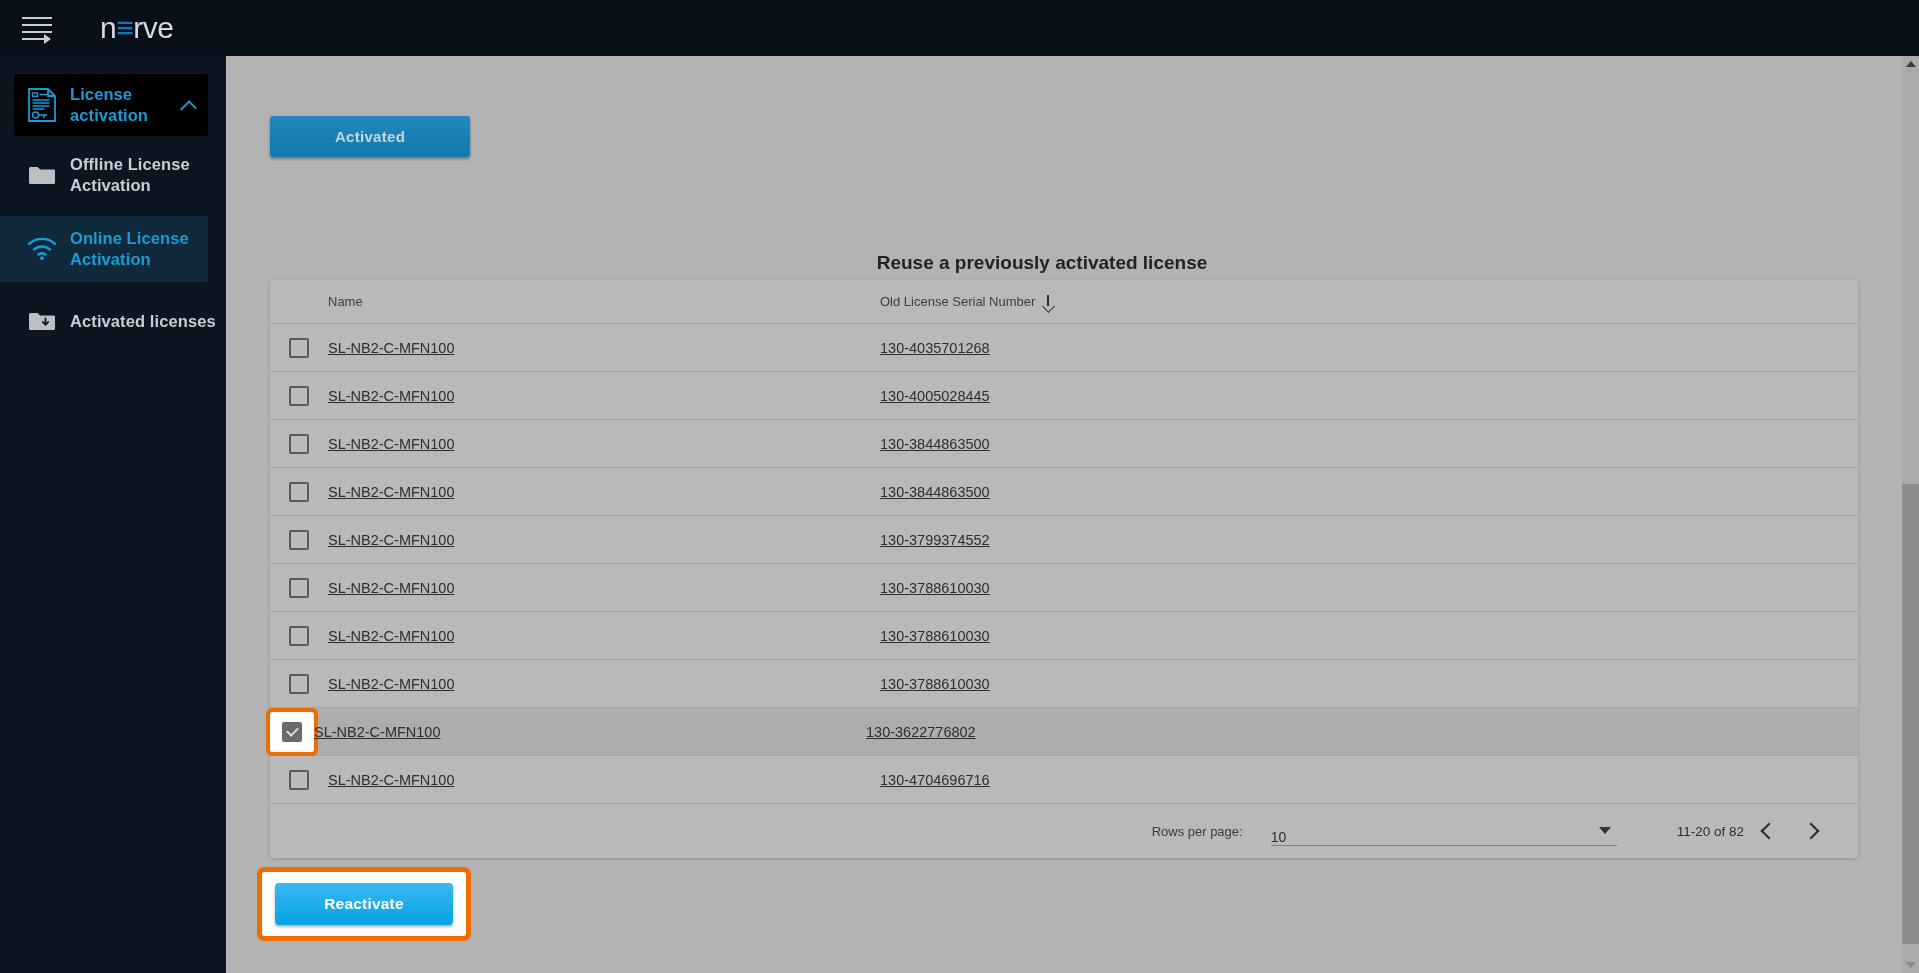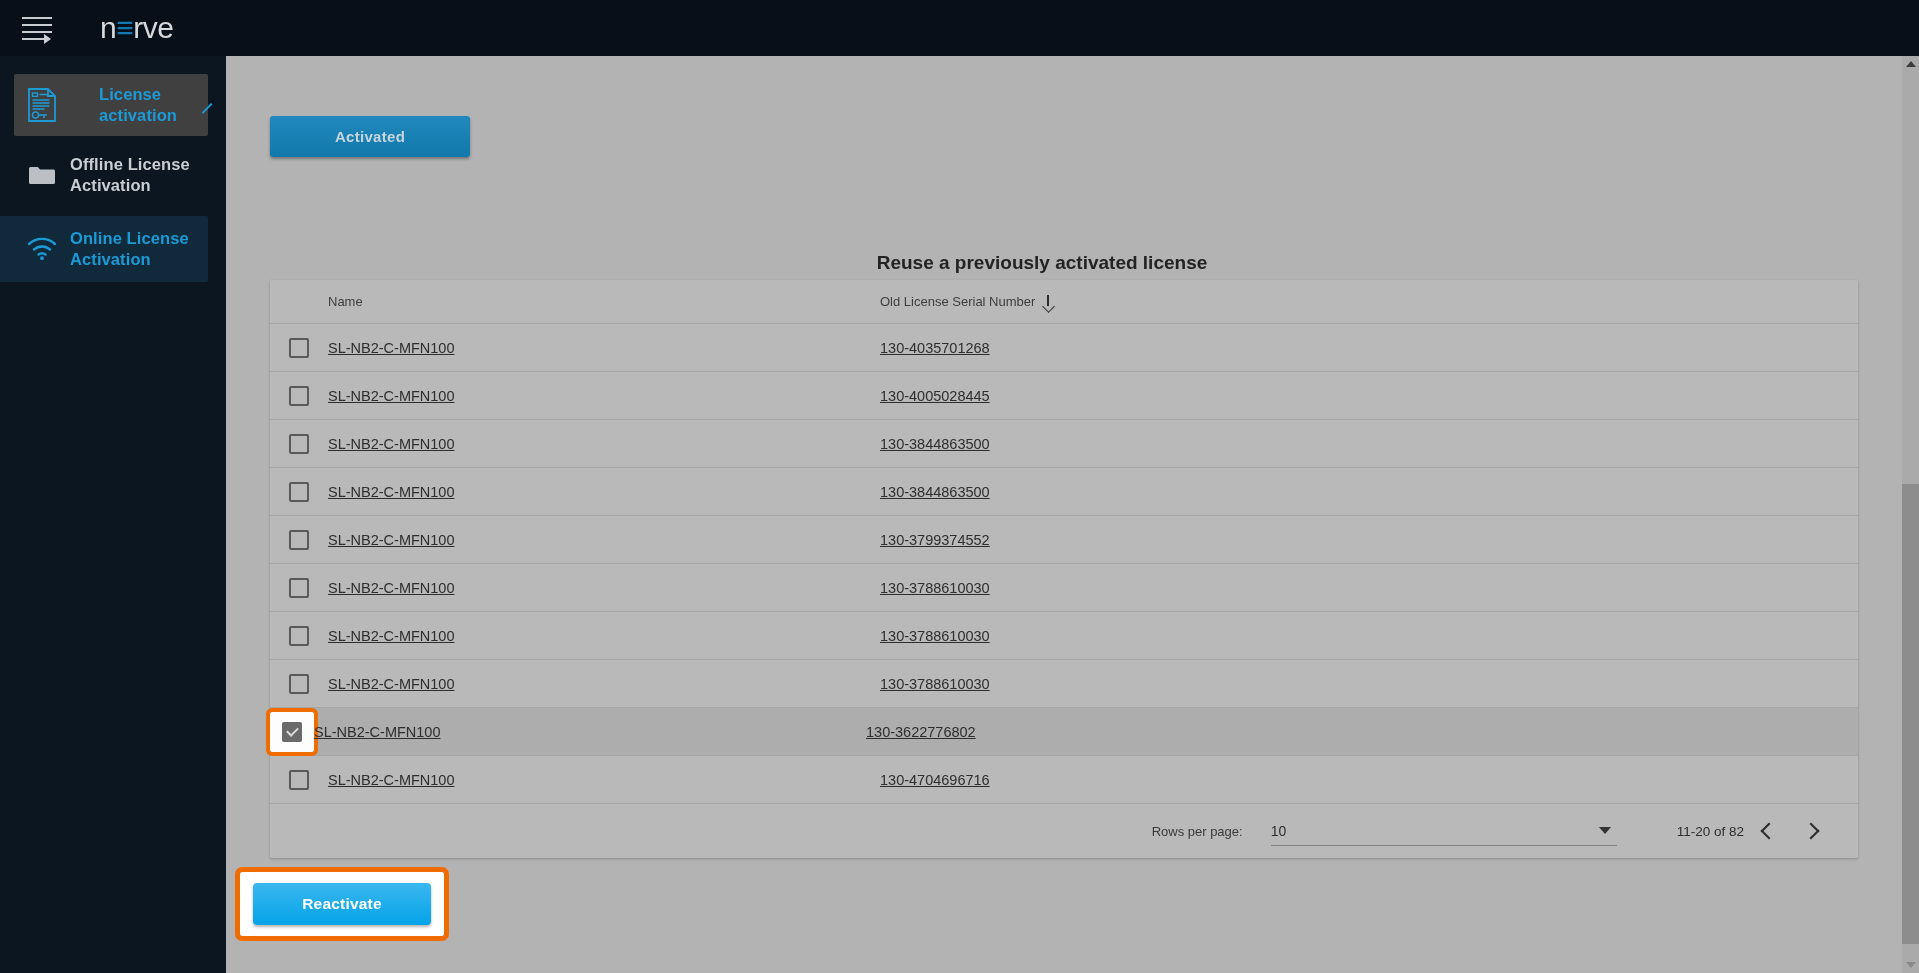--- a/index.html
+++ b/index.html
@@ -60,21 +60,21 @@
   }
   .nav-item.lvl0 { margin: 18px 18px 0 14px; padding-left: 0; border-radius: 2px; }
   .nav-item .ico {
     width: 56px; min-width: 56px; display: flex;
     align-items: center; justify-content: center;
   }
   .nav-item .lbl {
     font-size: 16.5px; font-weight: 700; line-height: 21px;
     color: #c9ced3; letter-spacing: .1px;
   }
-  .nav-item.active-parent { background: #404040; gap: 29px; }
+  .nav-item.active-parent { background: #000000; }
   .nav-item.active-parent .lbl { color: #1c9ad6; }
   .nav-item.active-child {
     background: #102a3c; margin: 10px 18px 0 0;
     border-radius: 0 2px 2px 0; height: 66px;
   }
   .nav-item.active-child .lbl { color: #1c9ad6; }
   .nav-item.plain { margin-top: 8px; }
   .chevron-up {
     margin-left: auto; margin-right: 14px;
     width: 13px; height: 13px;
@@ -155,21 +155,21 @@
   .td-serial { }
 
   .tfoot {
     display: flex; align-items: center; height: 54px;
     justify-content: flex-end; padding-right: 22px;
   }
   .rpp-label { font-size: 13px; color: #3a3a3a; margin-right: 28px; }
   .rpp-select {
     position: relative; width: 346px; height: 30px;
     border-bottom: 1px solid #808080;
-    display: flex; align-items: center; cursor: pointer;
+    display: flex; align-items: flex-end; cursor: pointer;
   }
   .rpp-value { font-size: 14px; color: #2e2e2e; }
   .rpp-caret {
     position: absolute; right: 6px; top: 11px;
     width: 0; height: 0;
     border-left: 6px solid transparent; border-right: 6px solid transparent;
     border-top: 7px solid #333;
   }
   .range-label { font-size: 13.5px; color: #2e2e2e; margin-left: 60px; }
   .pg-btn {
@@ -178,21 +178,21 @@
   }
   .pg-btn:first-of-type { margin-left: 58px; }
   .chev {
     width: 12px; height: 12px; border-top: 2px solid #2c2c2c; border-right: 2px solid #2c2c2c;
   }
   .chev.left  { transform: rotate(-135deg); margin-left: 4px; }
   .chev.right { transform: rotate(45deg); margin-right: 4px; }
 
   
   .reactivate-wrap {
-    position: absolute; left: 14px; top: 816px;
+    position: absolute; left: 36px; top: 816px;
     padding: 11px 13px; background: #ffffff;
     outline: 5px solid #ef6c00; border-radius: 2px;
   }
   .reactivate-btn {
     width: 178px; height: 42px; border: none; border-radius: 4px;
     background: linear-gradient(180deg,#3cb7ef 0%,#03a3e8 100%);
     color: #ffffff; font-size: 15.5px; font-weight: 700;
     font-family: "Liberation Sans", sans-serif;
     letter-spacing: .2px; cursor: pointer;
     box-shadow: 0 2px 3px rgba(0,0,0,.3);
@@ -273,20 +273,29 @@
         <svg width="30" height="24" viewBox="0 0 30 24">
           <path d="M2 7a19 19 0 0 1 26 0" fill="none" stroke="#1c9ad6" stroke-width="2.4" stroke-linecap="round"></path>
           <path d="M7 12.5a12 12 0 0 1 16 0" fill="none" stroke="#1c9ad6" stroke-width="2.4" stroke-linecap="round"></path>
           <path d="M11.5 17.5a6 6 0 0 1 7 0" fill="none" stroke="#1c9ad6" stroke-width="2.4" stroke-linecap="round"></path>
           <circle cx="15" cy="21.2" r="1.9" fill="#1c9ad6"></circle>
         </svg>
       </span>
       <span class="lbl">Online License Activation</span>
     </div>
 
+    <div class="nav-item plain">
+      <span class="ico">
+        <svg width="28" height="22" viewBox="0 0 28 22">
+          <path d="M1 4.5a1.5 1.5 0 0 1 1.5-1.5h7.2l2.4 2.6h13.4A1.5 1.5 0 0 1 27 7v11.5A1.5 1.5 0 0 1 25.5 20h-23A1.5 1.5 0 0 1 1 18.5z" fill="#bcc0c4"></path>
+          <path d="M17.5 8.5v5.4M14.8 12l2.7 2.9 2.7-2.9" fill="none" stroke="#0b1620" stroke-width="1.8" stroke-linecap="round" stroke-linejoin="round"></path>
+        </svg>
+      </span>
+      <span class="lbl">Activated licenses</span>
+    </div>
   </div>
 
   <div class="content">
 
     <button class="activate-btn">Activated</button>
 
     <div class="table-title">Reuse a previously activated license</div>
 
     <div class="card">
 

